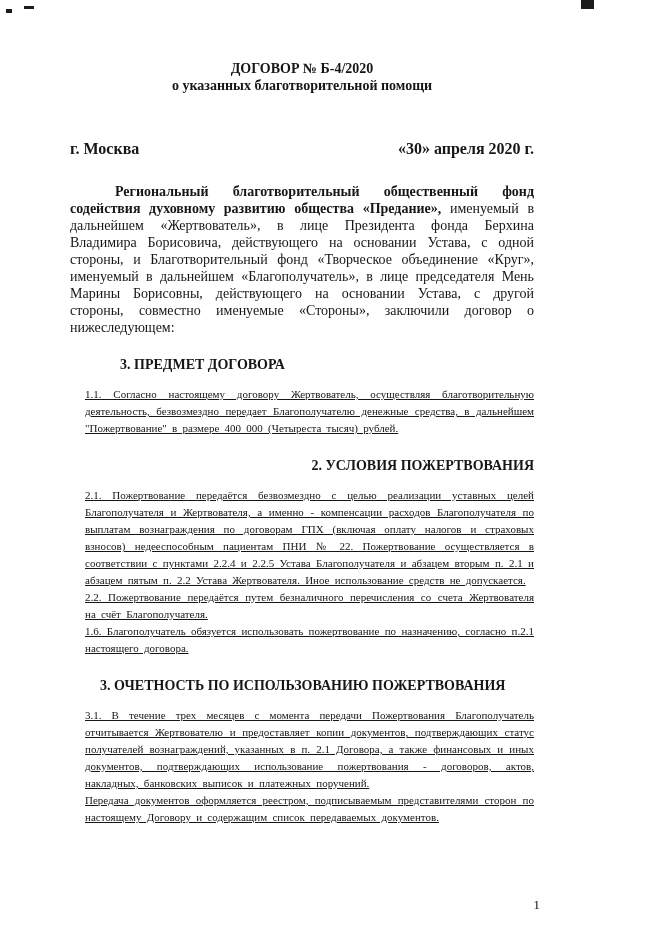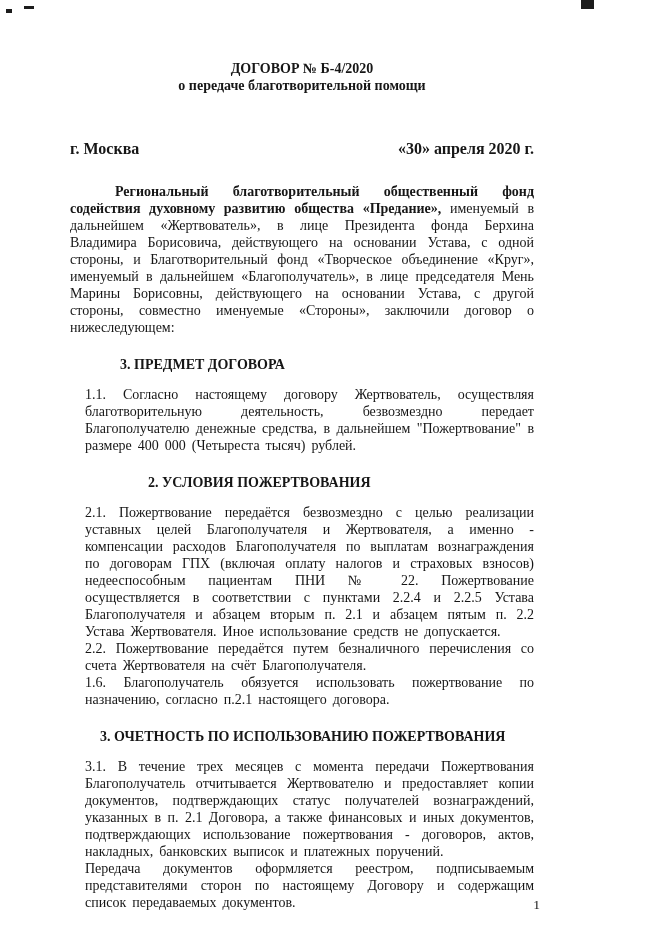--- a/index.html
+++ b/index.html
@@ -51,29 +51,30 @@
   }
 
   .section { margin-left: 15px; }
   .heading {
     font-size: 14px;
     font-weight: bold;
     line-height: 17px;
     margin: 20px 0 13px 0;
   }
   .sec-1 .heading { margin-left: 35px; }
-  .sec-2 .heading { margin-left: 63px; }
+  .sec-2 .heading { margin-left: 63px; text-align: right; }
   .sec-3 .heading { margin-left: 15px; }
 
   .para {
     margin: 0;
-    font-size: 14px;
+    font-size: 11px;
     line-height: 17px;
     text-align: justify;
     word-spacing: 2.5px;
+    text-decoration: underline;
   }
 
   .page-number {
     position: absolute;
     right: 56px;
     bottom: 28px;
     font-size: 13.5px;
   }
 
   b { font-weight: bold; }
@@ -82,21 +83,21 @@
 <body>
 
 <div class="page">
 
   <div class="artifact a-tl1"></div>
   <div class="artifact a-tl2"></div>
   <div class="artifact a-tr"></div>
 
   <h1 class="title">
     <span>ДОГОВОР № Б-4/2020</span>
-    <span>о передаче благотворительной помощи</span>
+    <span>о указанных благотворительной помощи</span>
   </h1>
 
   <div class="meta-row">
     <span>г. Москва</span>
     <span>«30» апреля 2020 г.</span>
   </div>
 
   <p class="intro" id="intro"><b>Региональный благотворительный общественный фонд содействия духовному развитию общества «Предание»,</b><span> именуемый в дальнейшем «Жертвователь», в лице Президента фонда Берхина Владимира Борисовича, действующего на основании Устава, с одной стороны, и Благотворительный фонд «Творческое объединение «Круг», именуемый в дальнейшем «Благополучатель», в лице председателя Мень Марины Борисовны, действующего на основании Устава, с другой стороны, совместно именуемые «Стороны», заключили договор о нижеследующем:</span></p>
 
   <div id="sections">

